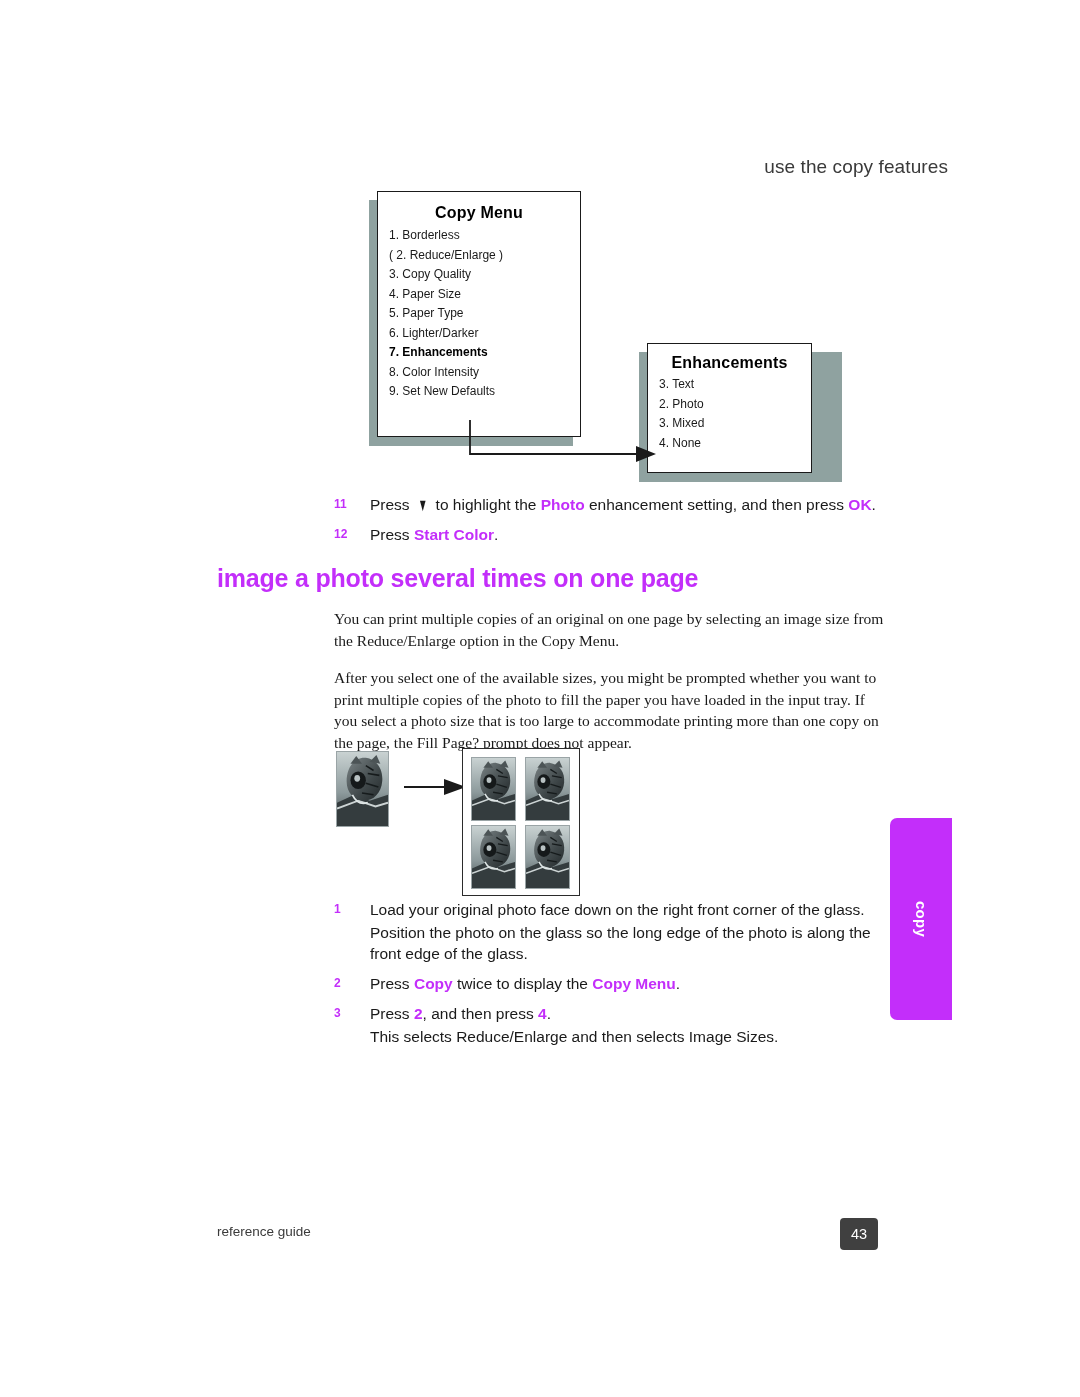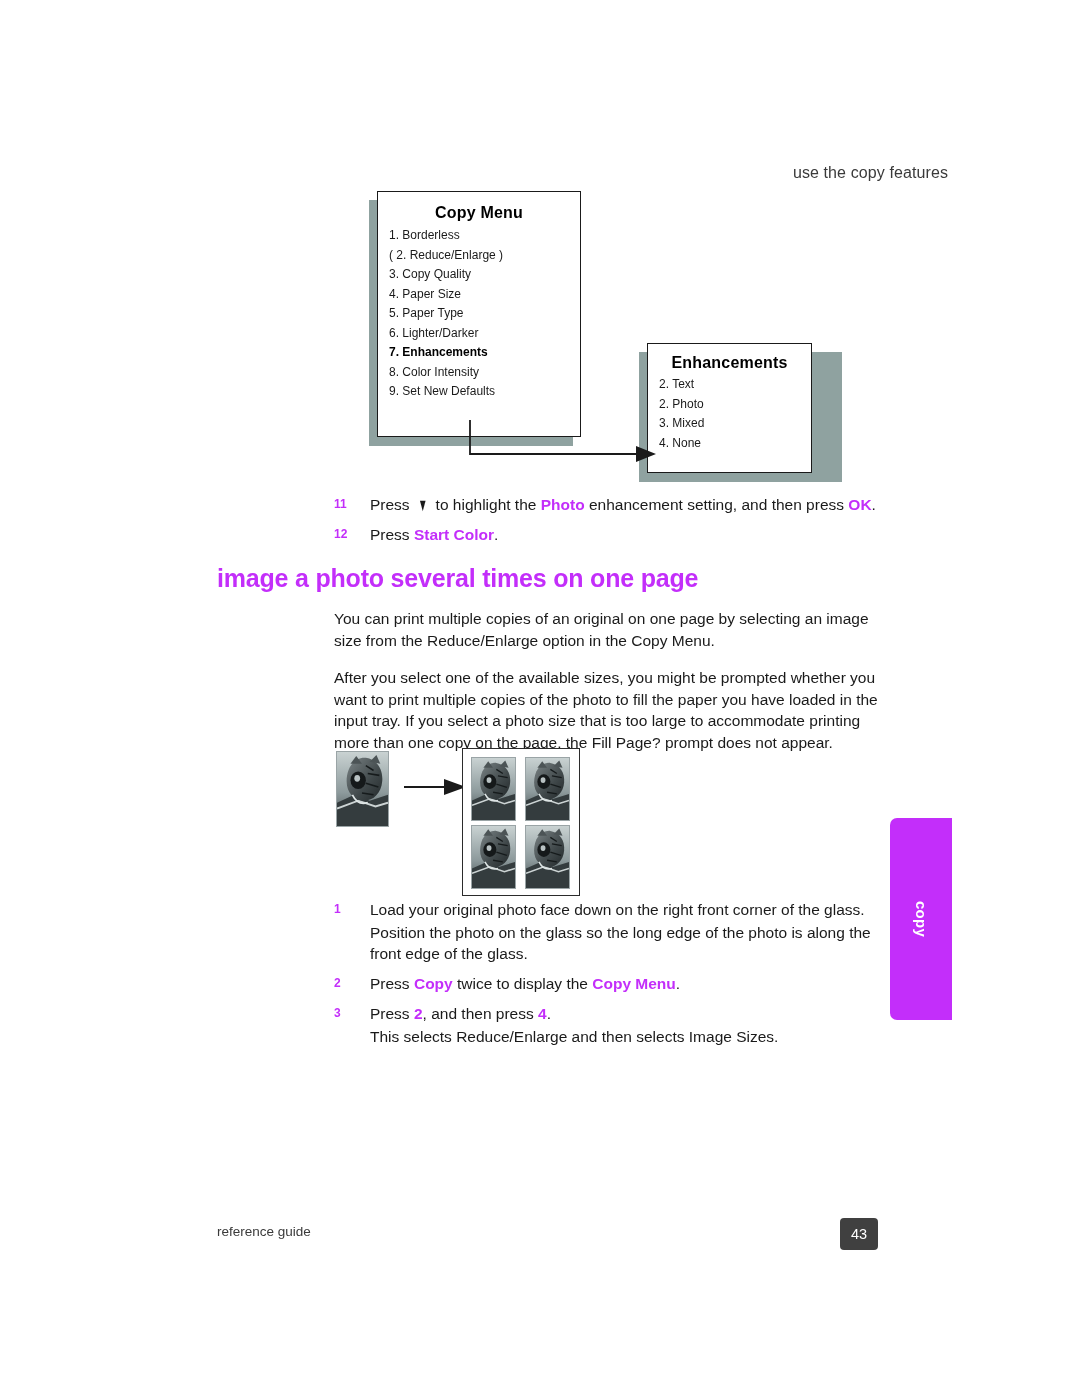--- a/index.html
+++ b/index.html
@@ -17,23 +17,23 @@
   }
 
   .page {
     position: absolute;
     inset: 0;
   }
 
   
   .running-header {
     position: absolute;
-    top: 164px;
+    top: 156px;
     right: 132px;
-    font-size: 16px;
+    font-size: 19px;
     color: #3a3a3a;
     letter-spacing: 0.1px;
     white-space: nowrap;
   }
 
   
   .menu-box {
     position: absolute;
     background: #ffffff;
     border: 1.6px solid #1a1a1a;
@@ -166,20 +166,21 @@
     position: absolute;
     left: 334px;
     top: 608px;
     width: 552px;
   }
   .paragraphs p {
     margin: 0 0 16px 0;
     font-size: 15.5px;
     line-height: 21.5px;
     color: #1a1a1a;
+    font-family: Liberation Serif, serif;
   }
 
   
   .illustration {
     position: absolute;
     left: 336px;
     top: 748px;
     width: 260px;
     height: 150px;
   }
@@ -293,21 +294,21 @@
         <li class="bold">7. Enhancements</li>
         <li>8. Color Intensity</li>
         <li>9. Set New Defaults</li>
       </ul>
   </div>
 
   <div class="menu-shadow" id="enh-menu-shadow"></div>
   <div class="menu-box" id="enh-menu-box">
     <div class="menu-title">Enhancements</div>
     <ul class="menu-list" id="enh-menu-list">
-        <li>2. Text</li>
+        <li>3. Text</li>
         <li>2. Photo</li>
         <li>3. Mixed</li>
         <li>4. None</li>
       </ul>
   </div>
 
   <svg class="connector" viewBox="0 0 200 60">
     <path d="M 10 0 L 10 34 L 178 34" fill="none" stroke="#1a1a1a" stroke-width="1.8"></path>
     <path d="M 176 26 L 196 34 L 176 42 Z" fill="#1a1a1a"></path>
   </svg>

